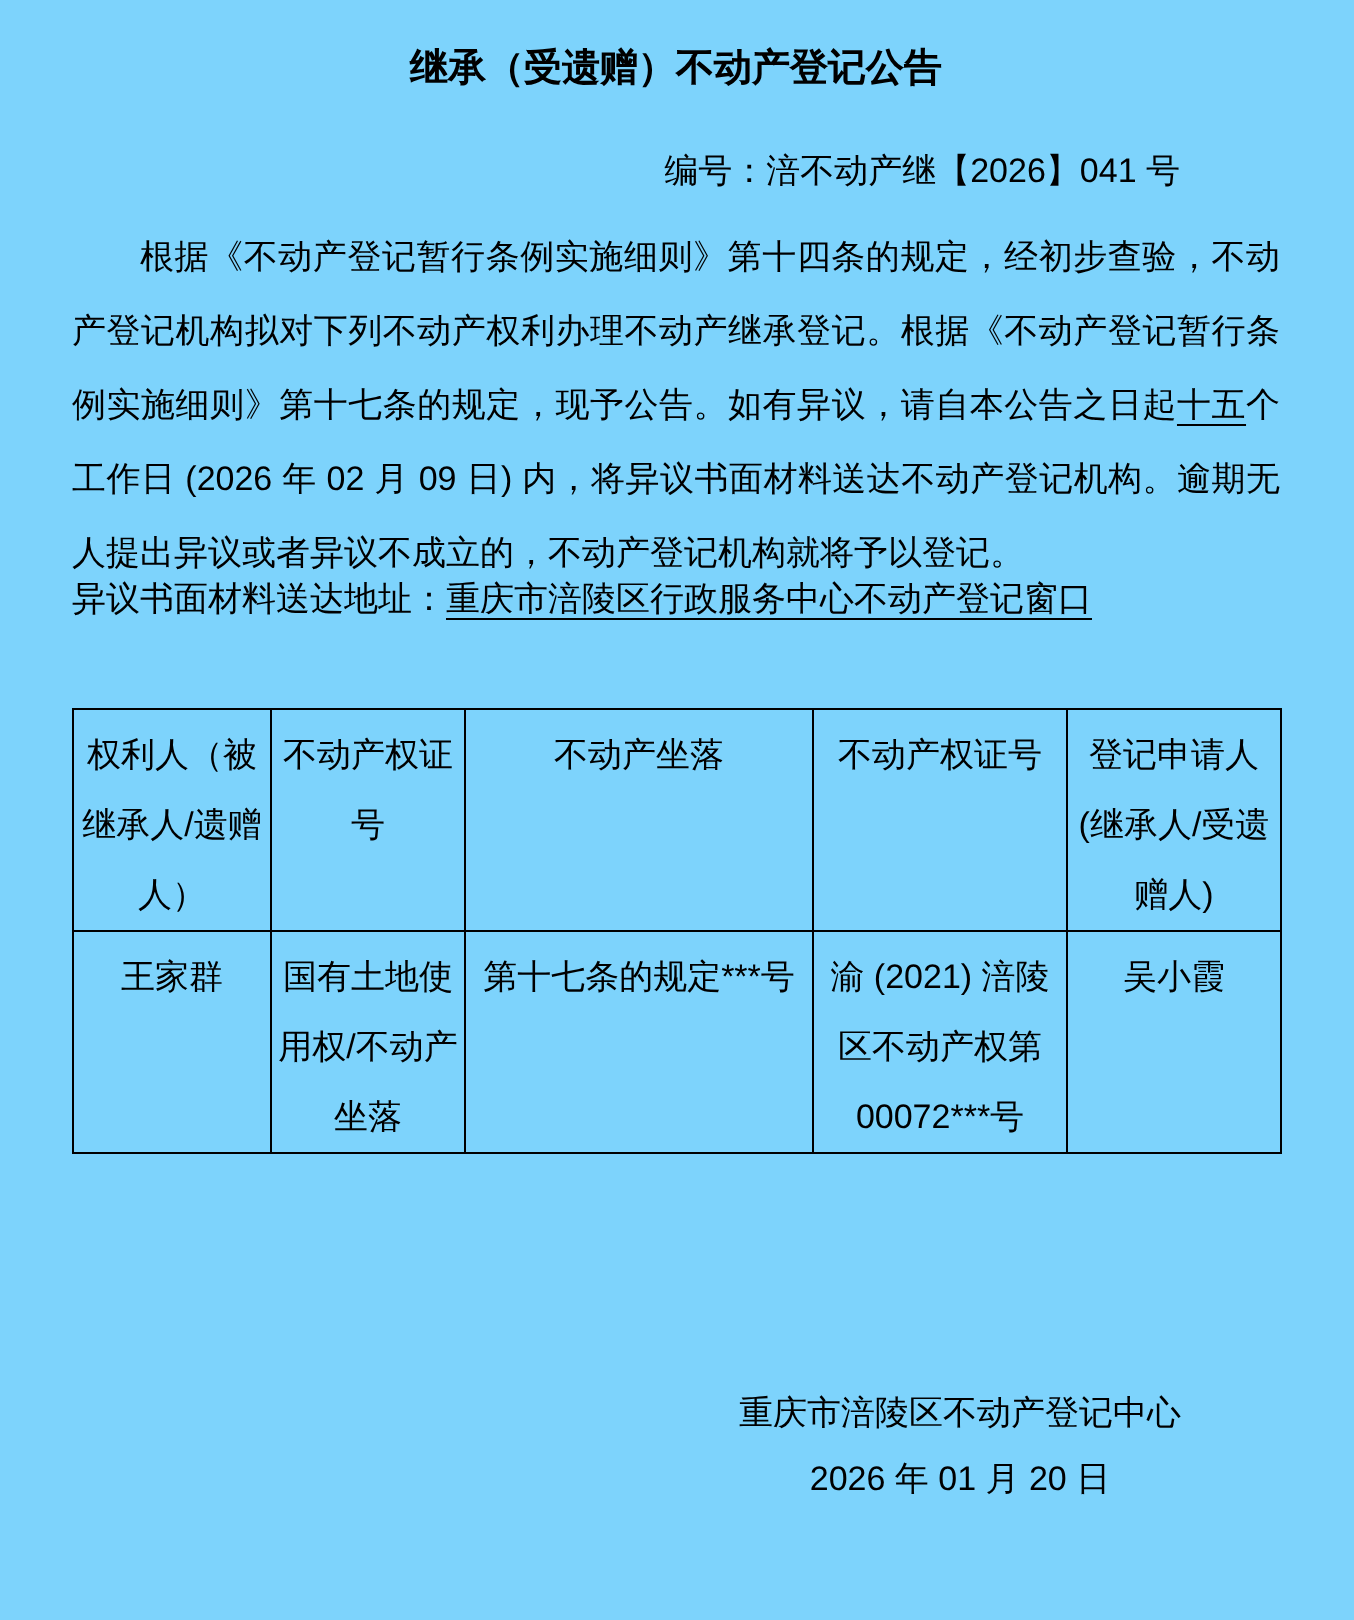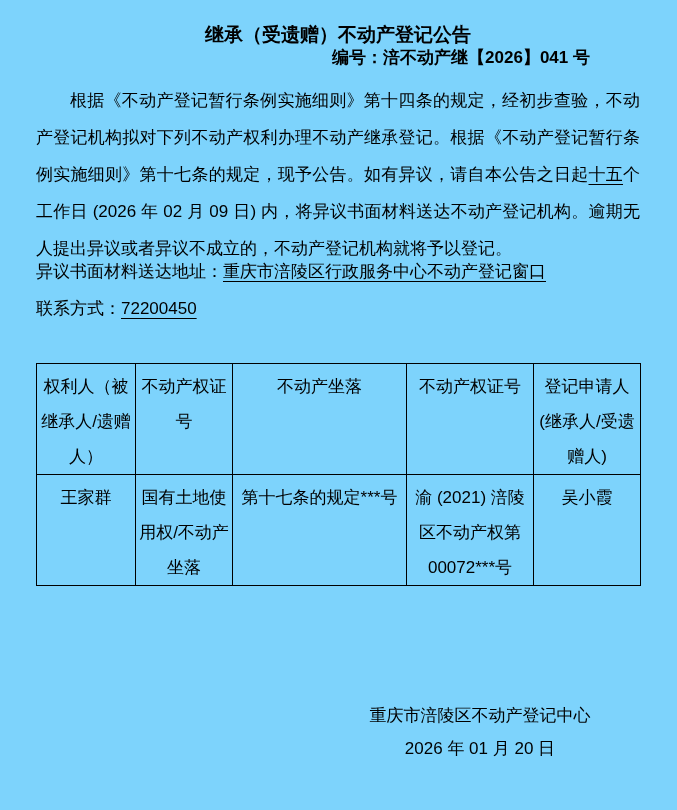--- a/index.html
+++ b/index.html
@@ -17,24 +17,24 @@
 
   .title {
     margin: 0;
     padding-top: 22px;
     text-align: center;
     font-size: 19px;
     font-weight: bold;
     line-height: 26px;
   }
   .doc-number {
+    margin-top: 28px;
     padding-right: 50px;
     text-align: right;
     line-height: 20px;
-    font-weight: bold;
   }
   .body-para {
     margin: 14px 0 0 0;
     line-height: 37px;
     text-align: justify;
     text-indent: 2em;
   }
   .line { margin: 0; line-height: 20px; }
   .addr-line { margin-top: -5px; }
   .contact-line { margin-top: 17px; }
@@ -76,21 +76,20 @@
   <div class="inner">
 
     <h1 class="title">继承（受遗赠）不动产登记公告</h1>
 
     <div class="doc-number">编号：涪不动产继【2026】041 号</div>
 
     <p class="body-para"><span>根据《不动产登记暂行条例实施细则》第十四条的规定，经初步查验，不动产登记机构拟对下列不动产权利办理不动产继承登记。根据《不动产登记暂行条例实施细则》第十七条的规定，现予公告。如有异议，请自本公告之日起</span><span class="u">十五</span><span>个工作日 (2026 年 02 月 09 日) 内，将异议书面材料送达不动产登记机构。逾期无人提出异议或者异议不成立的，不动产登记机构就将予以登记。</span></p>
 
     <p class="line addr-line"><span>异议书面材料送达地址：</span><span class="u">重庆市涪陵区行政服务中心不动产登记窗口</span></p>
 
-    <p class="line contact-line"><span>联系方式：</span><span class="u">72200450</span></p>
 
     <table class="reg">
       <colgroup>
         <col style="width:99px">
         <col style="width:97px">
         <col style="width:174px">
         <col style="width:127px">
         <col style="width:107px">
       </colgroup>
       <tbody>

